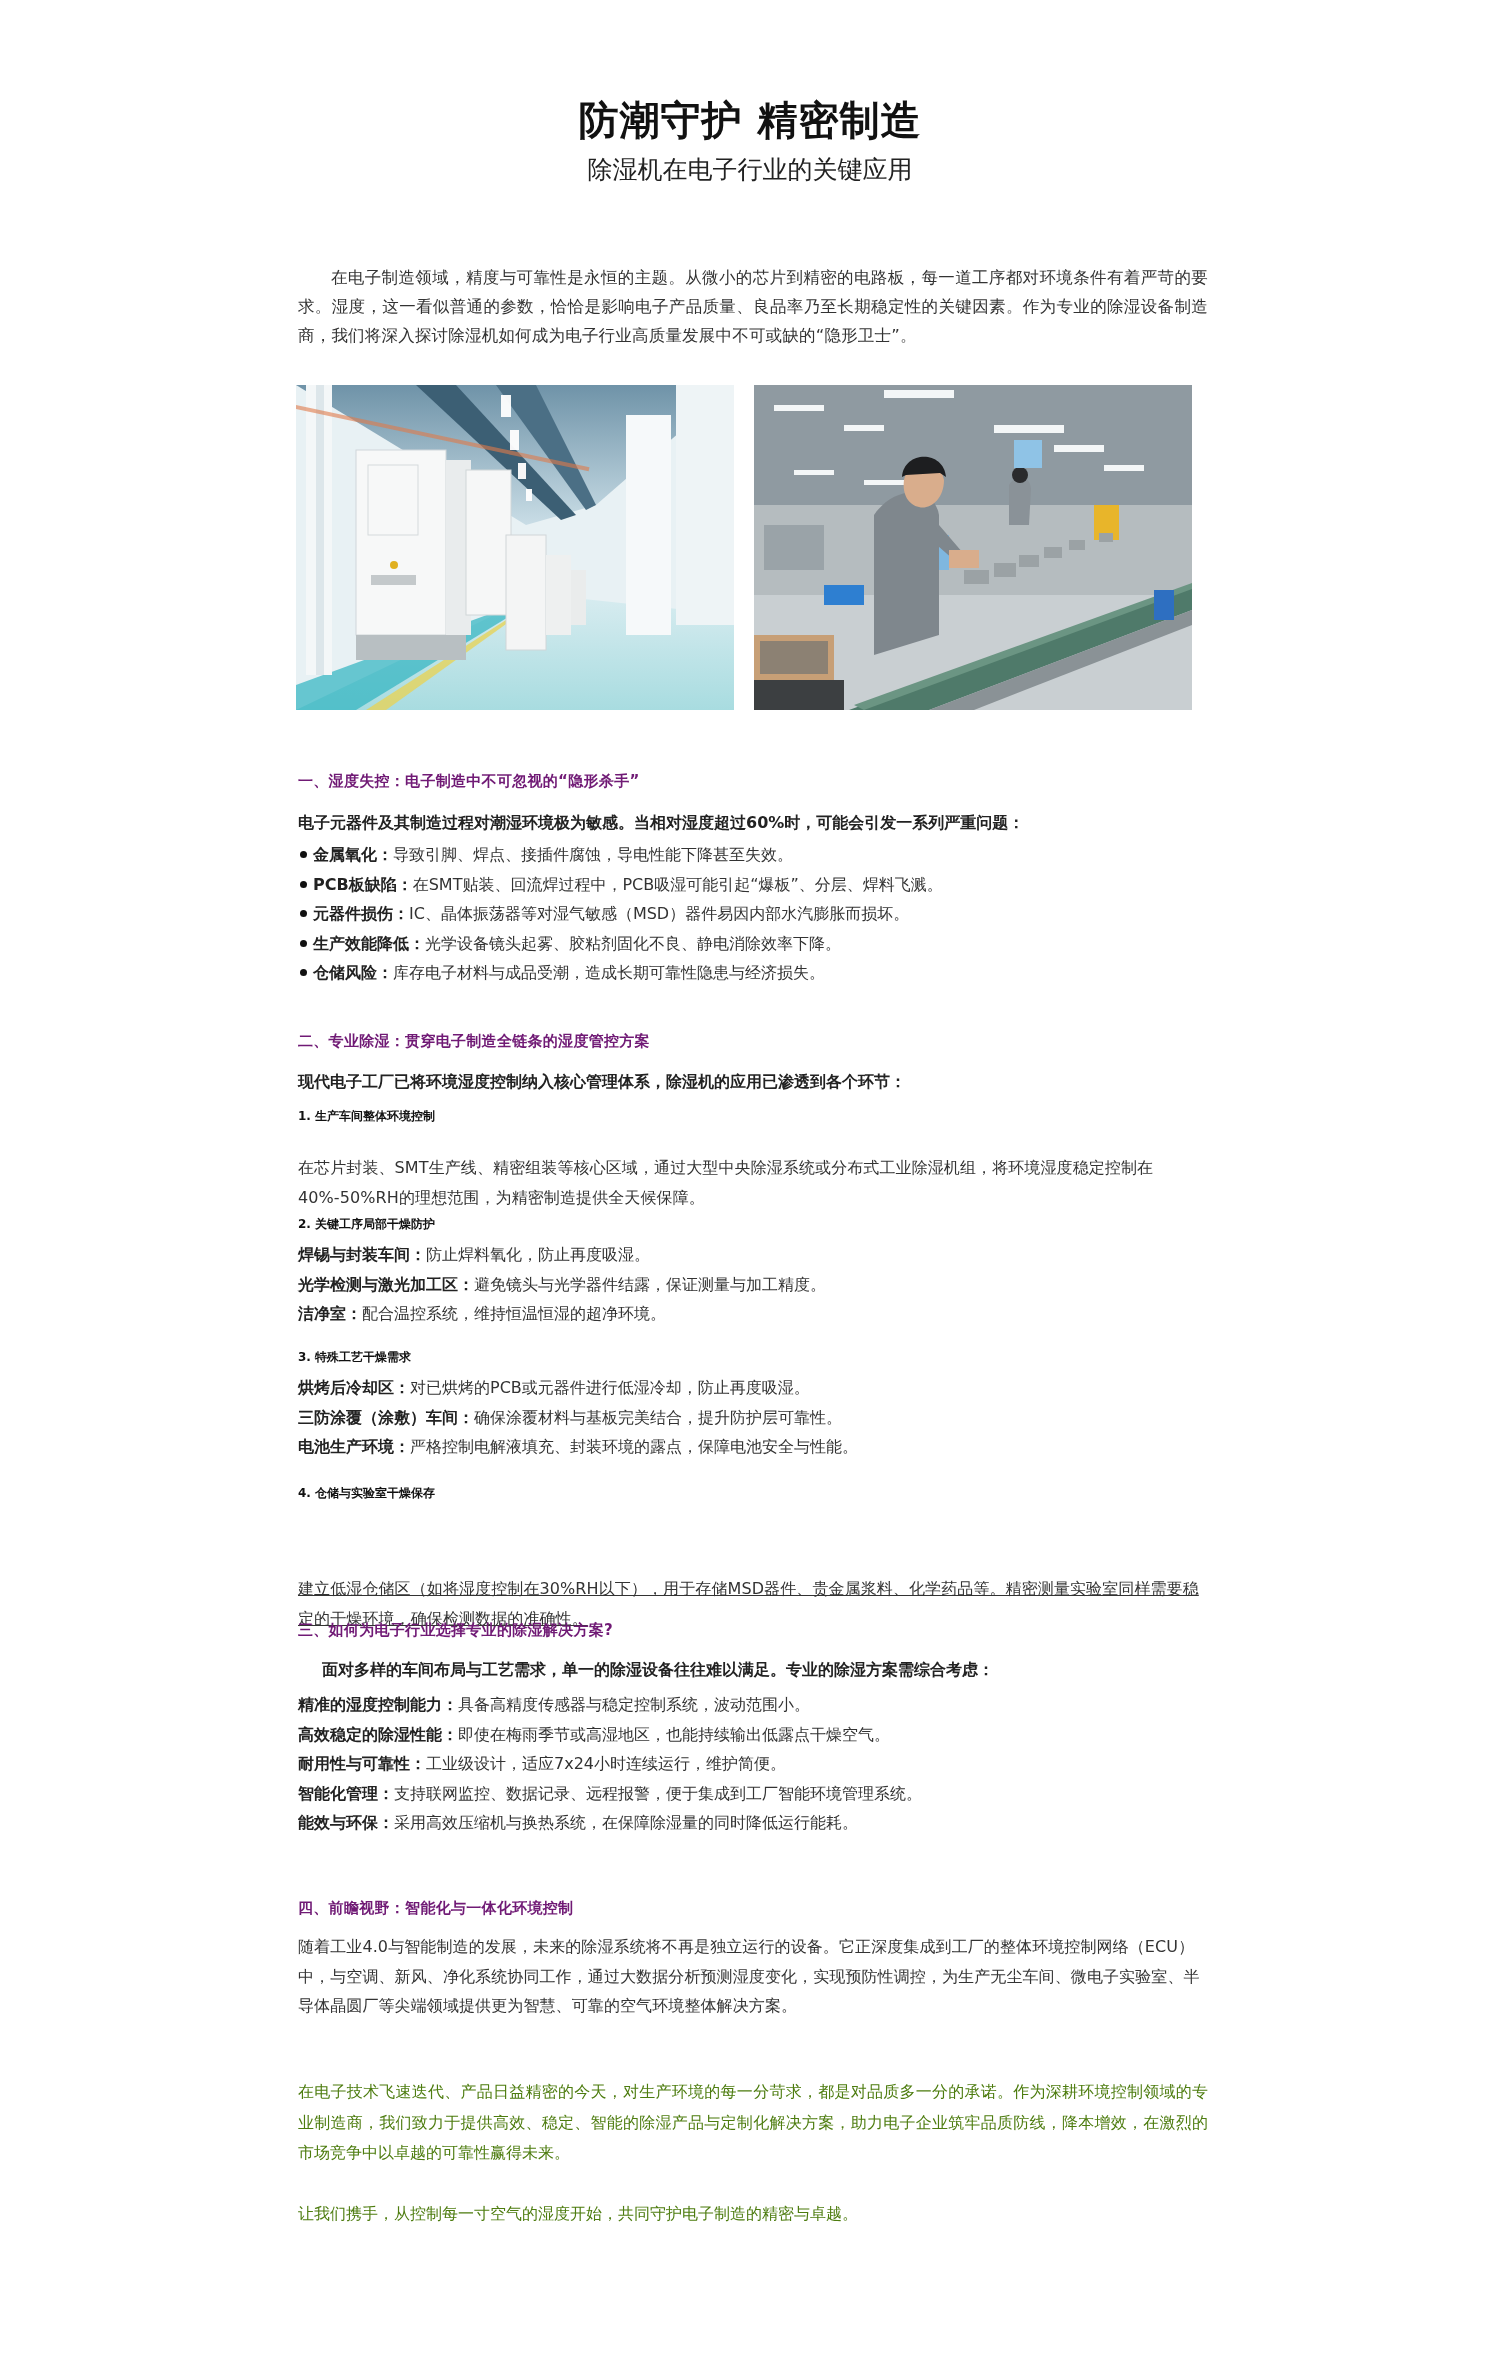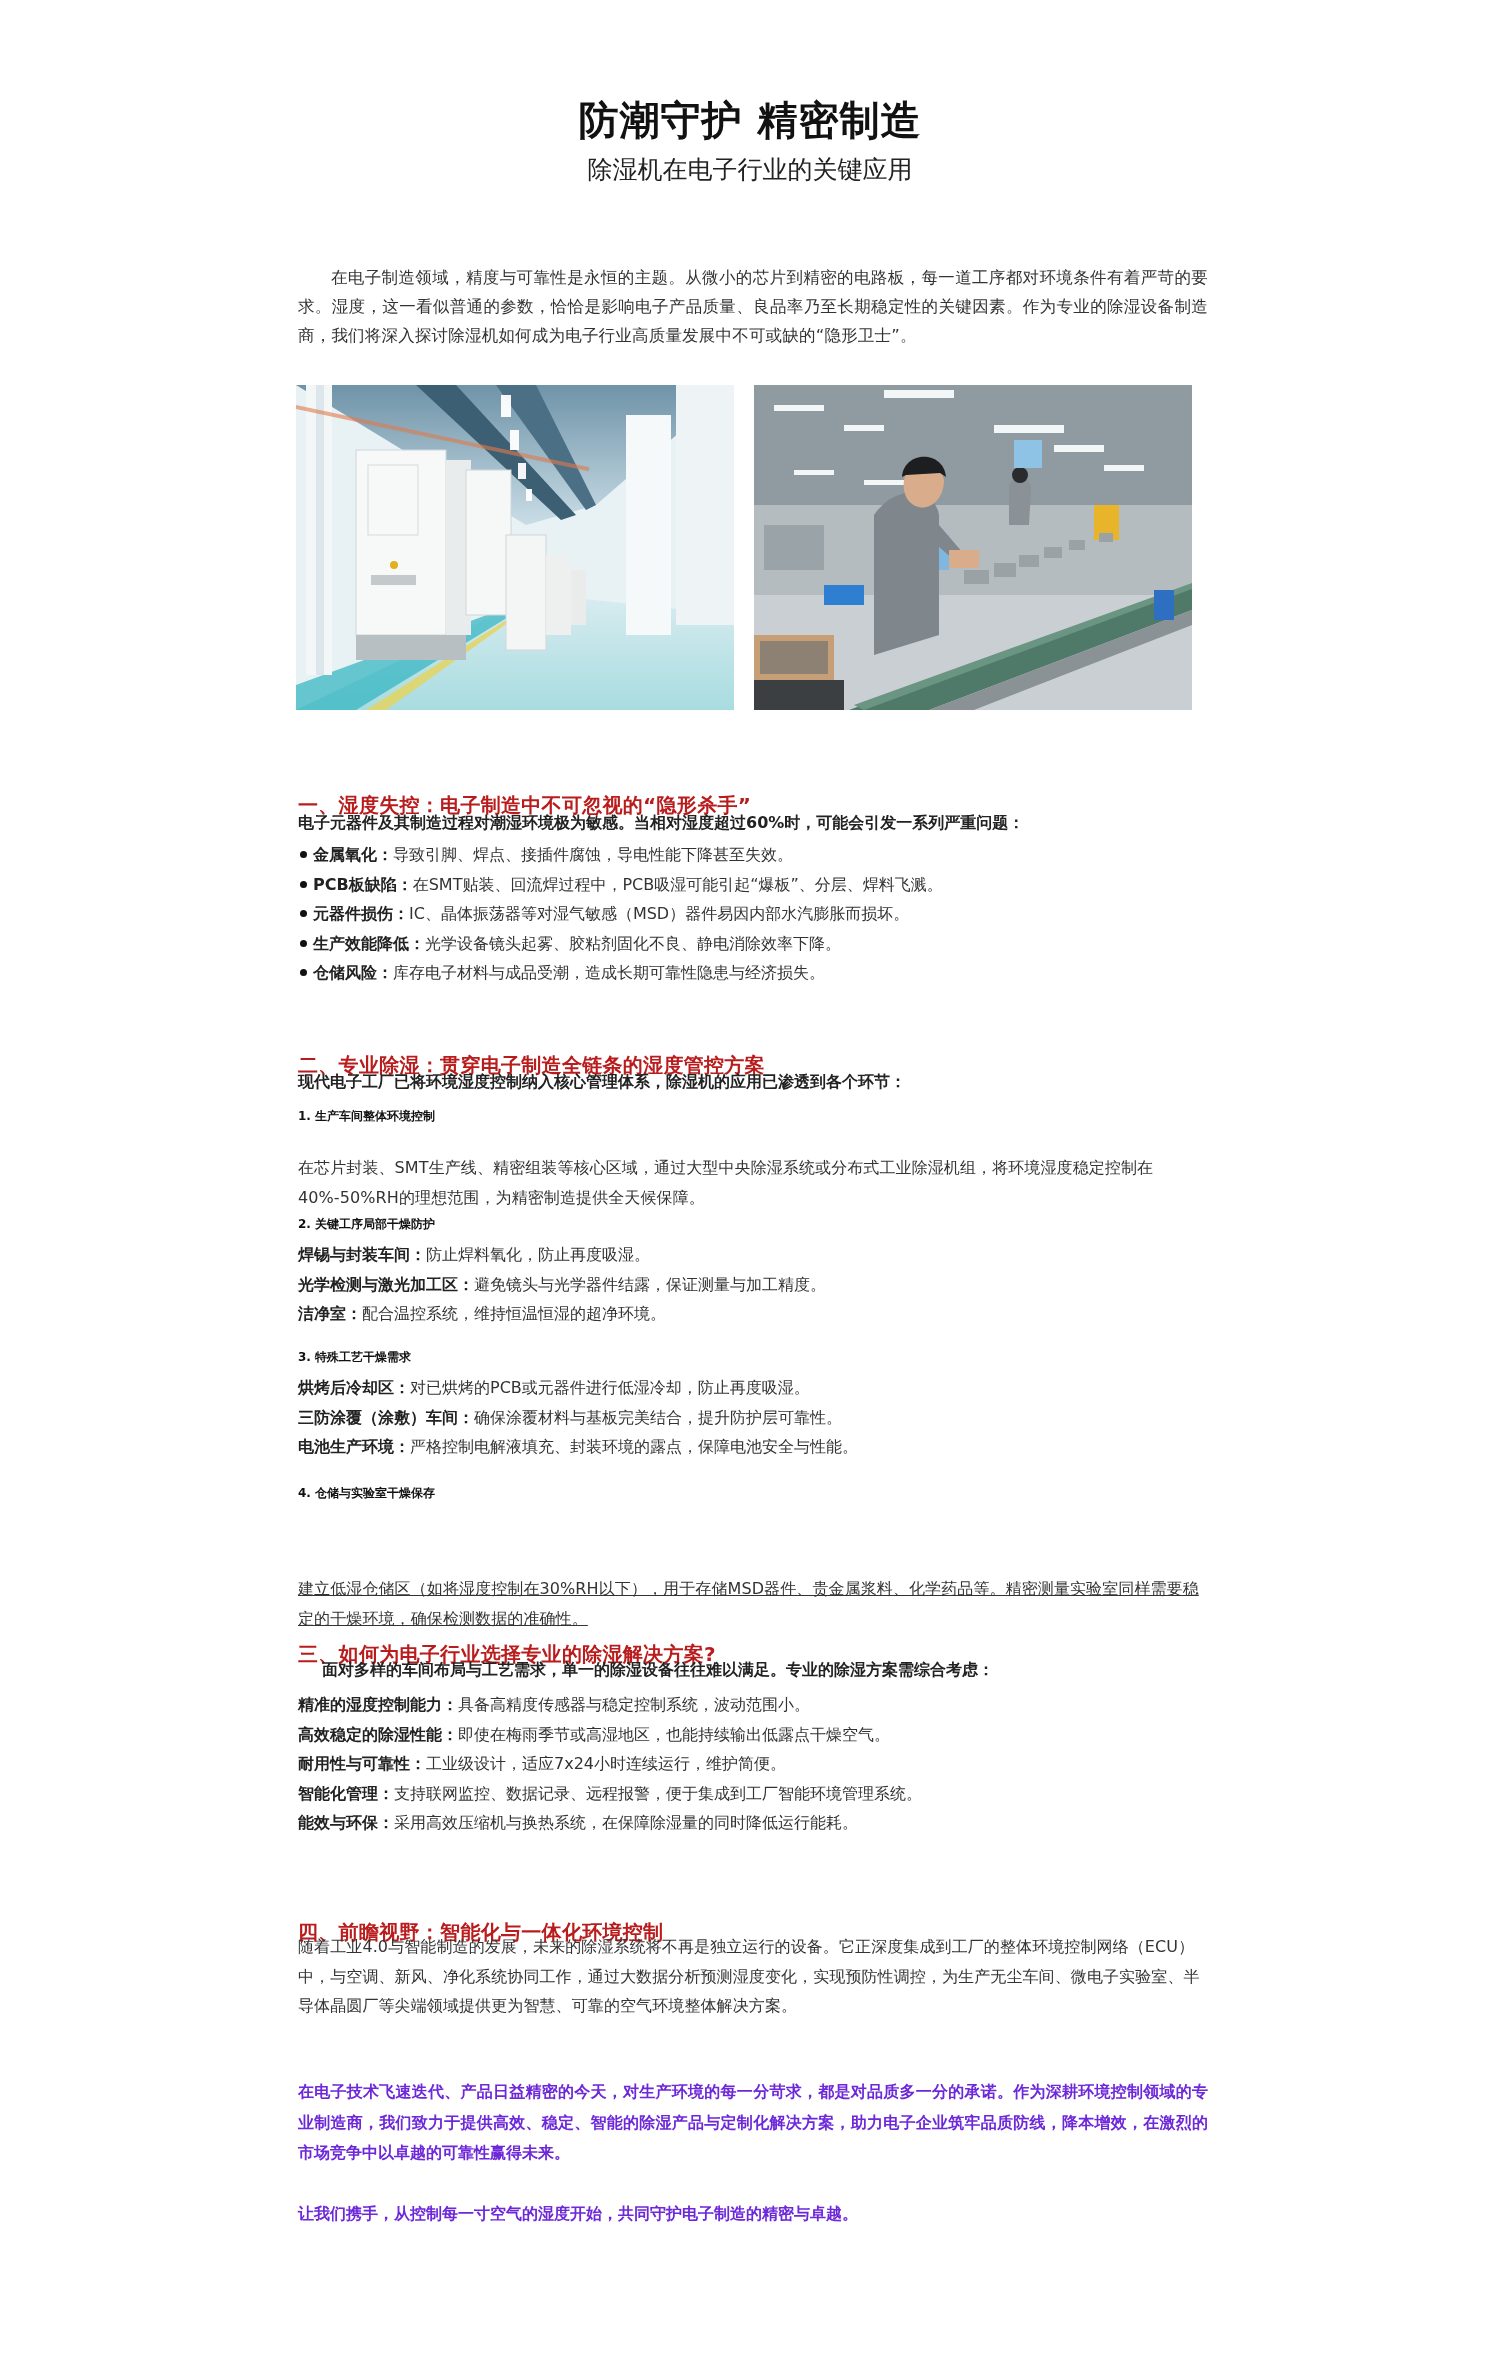--- a/index.html
+++ b/index.html
@@ -29,29 +29,29 @@
     font-size: 16.5px; line-height: 29px; color: #333333;
     text-indent: 2em; text-align: justify; letter-spacing: 0.2px;
   }
   .images {
     position: absolute; left: 296px; top: 385px; width: 900px; height: 325px;
   }
   .img-box { position: absolute; top: 0; width: 438px; height: 325px; overflow: hidden; }
   .img-left { left: 0; }
   .img-right { left: 458px; }
   .h2 {
-    font-size: 20px; font-weight: 700; color: #b91c1c; line-height: 30px; letter-spacing: 0.3px; margin-top: 24px;
+    font-size: 15px; font-weight: 700; color: #701a75; line-height: 30px; letter-spacing: 0.3px;
   }
   .lead { font-size: 16px; font-weight: 700; color: #222222; line-height: 29px; }
   .h3 { font-size: 12px; font-weight: 700; color: #111111; line-height: 29px; }
   .p { font-size: 16px; color: #333333; line-height: 29.5px; letter-spacing: 0.1px; }
   .li { font-size: 16px; color: #333333; line-height: 29.5px; white-space: nowrap; }
   .li .dot { display: inline-block; width: 7px; height: 7px; border-radius: 50%; background: #111; margin: 0 6px 2px 2px; vertical-align: middle; }
   .li .k { font-weight: 700; color: #222222; }
-  .closing { font-size: 16px; font-weight: 700; color: #6d28d9; line-height: 30.5px; text-align: justify; }
+  .closing { font-size: 16px; font-weight: 400; color: #4d7c0f; line-height: 30.5px; text-align: justify; }
 </style>
 </head>
 <body>
 
 <div class="page">
 
   <h1 class="title">防潮守护  精密制造</h1>
   <div class="subtitle">除湿机在电子行业的关键应用</div>
 
   <p class="col intro" style="top:263px;">在电子制造领域，精度与可靠性是永恒的主题。从微小的芯片到精密的电路板，每一道工序都对环境条件有着严苛的要求。湿度，这一看似普通的参数，恰恰是影响电子产品质量、良品率乃至长期稳定性的关键因素。作为专业的除湿设备制造商，我们将深入探讨除湿机如何成为电子行业高质量发展中不可或缺的“隐形卫士”。</p>

